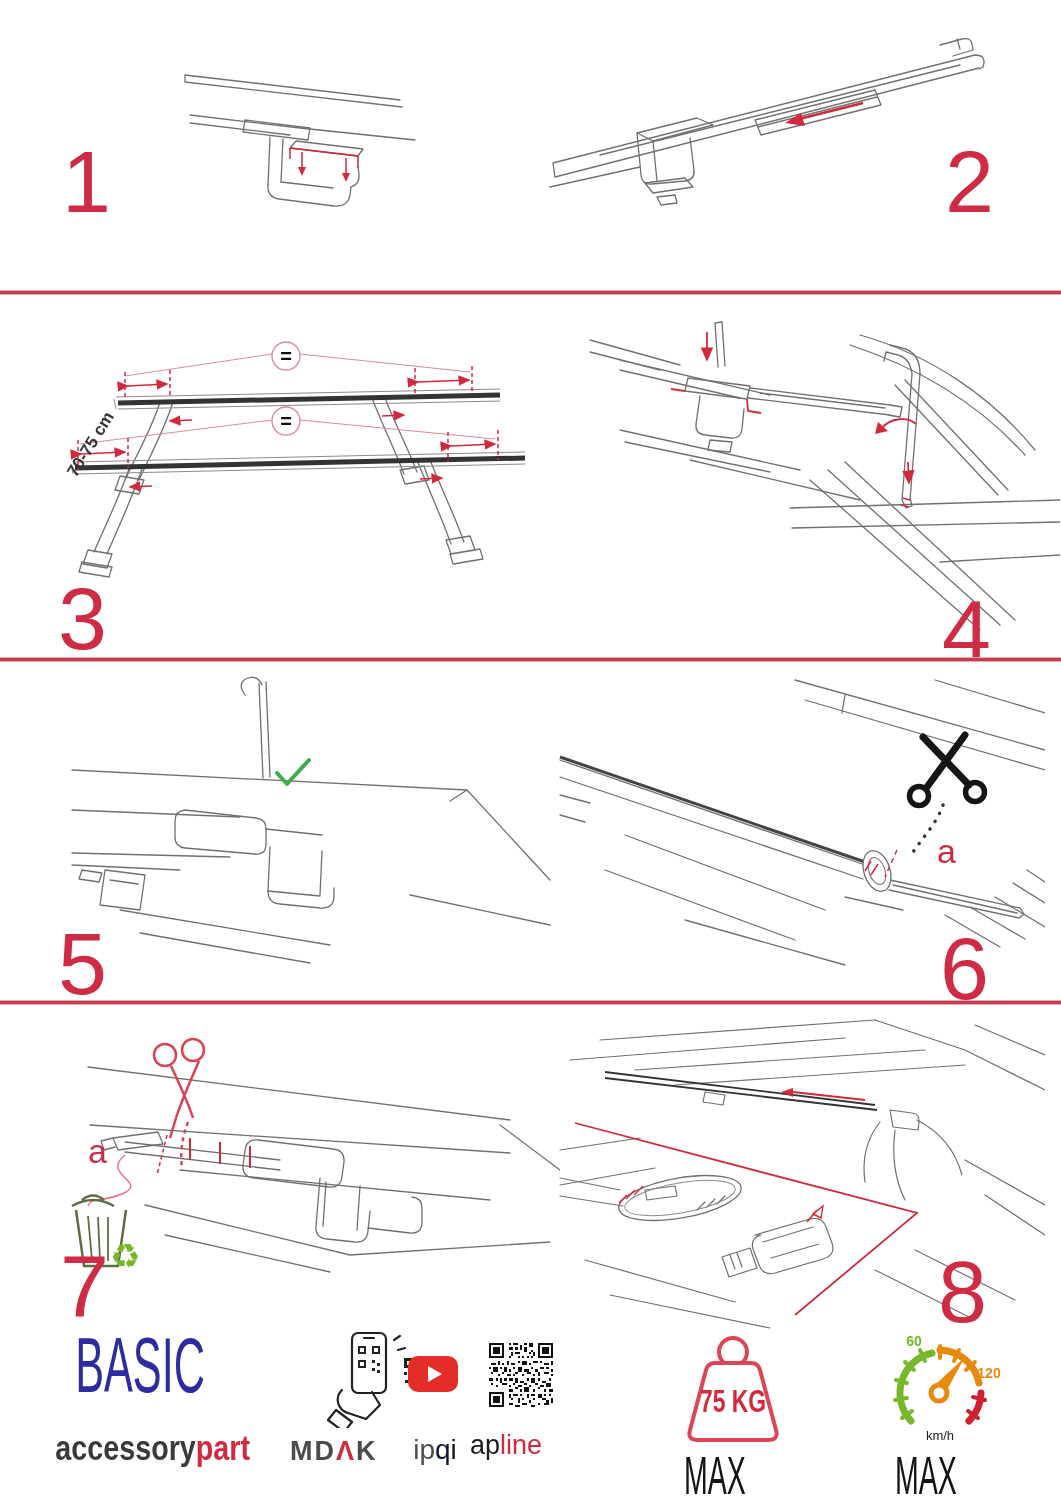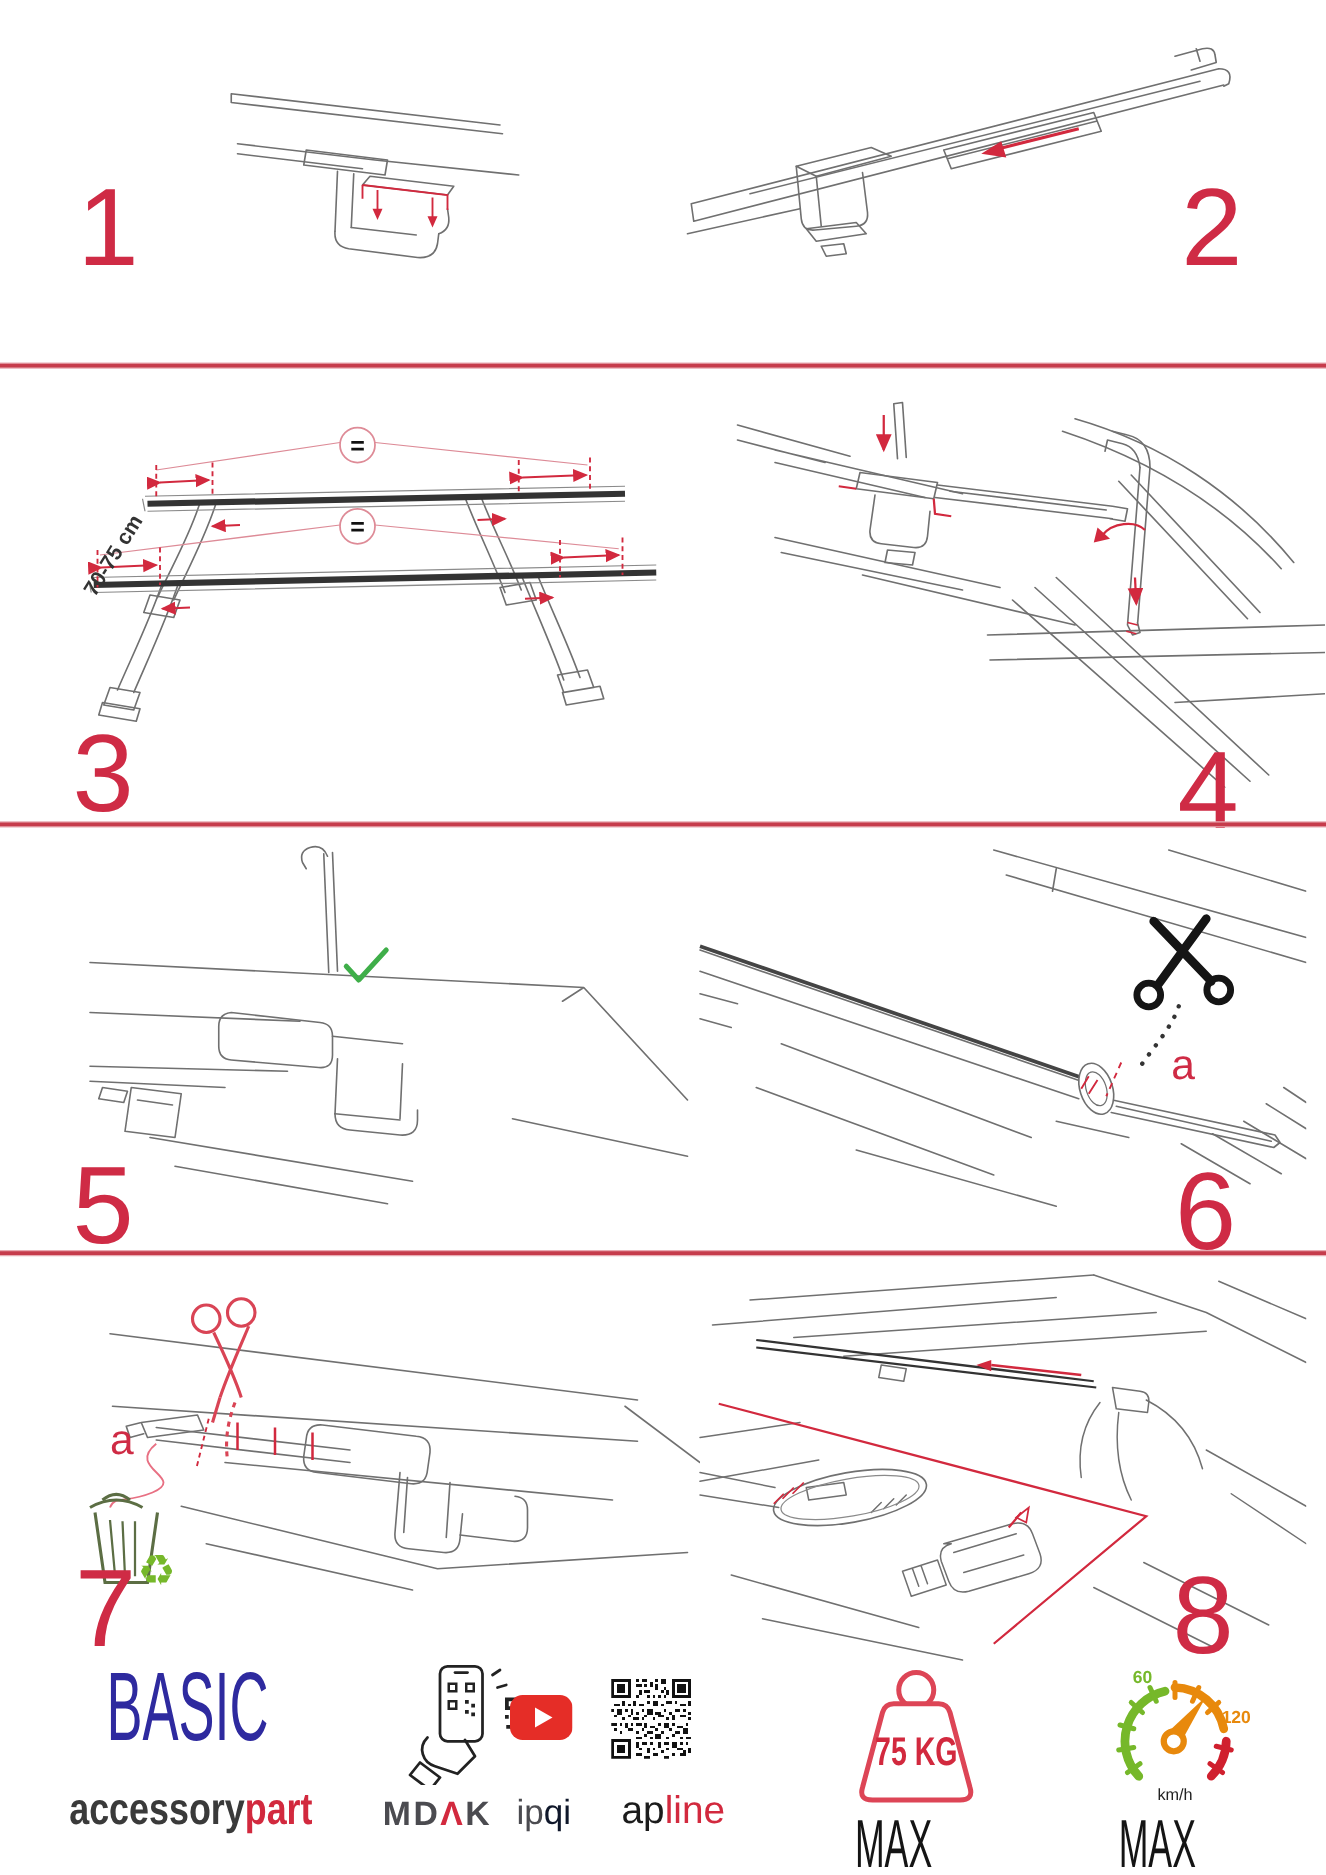--- a/index.html
+++ b/index.html
@@ -5,35 +5,35 @@
   html,body{margin:0;padding:0;background:#e8e8e8;}
   .page{position:relative;width:1061px;height:1500px;margin:0 auto;background:#ffffff;
         font-family:"Liberation Sans",sans-serif;overflow:hidden;}
   .divider{position:absolute;left:0;width:1061px;height:3px;background:#c63c4c;
            box-shadow:0 1px 0 #e8aab2,0 -1px 0 #e8aab2;}
   .step-num{position:absolute;color:#cf2b45;font-size:88px;font-weight:500;line-height:1;
             letter-spacing:-2px;}
   .panel-svg{position:absolute;}
   .lbl-a{fill:#cf2b45;font-size:34px;font-family:"Liberation Sans",sans-serif;}
   
-  .basic-logo{position:absolute;left:50px;top:1336px;width:200px;text-align:center;
+  .basic-logo{position:absolute;left:50px;top:1336px;width:200px;
               color:#2e2a9f;font-size:60px;font-weight:500;line-height:1;}
   .basic-logo span{display:inline-block;transform:scale(0.72,1.3);transform-origin:center;}
   .accpart{position:absolute;left:30px;top:1430px;width:245px;text-align:center;
            font-size:35px;font-weight:600;line-height:1;white-space:nowrap;}
   .accpart .inner{display:inline-block;transform:scale(0.82,1.02);transform-origin:center;}
   .accpart .dark{color:#3a3a3a;}
   .accpart .red{color:#d2293e;}
-  .mdak{position:absolute;left:290px;top:1438px;width:120px;text-align:center;font-size:27px;
+  .mdak{position:absolute;left:290px;top:1438px;width:120px;font-size:27px;
         font-weight:700;letter-spacing:2px;color:#4b4b50;line-height:1;}
   .mdak .red{color:#d2293e;}
   .ipqi{position:absolute;left:405px;top:1436px;width:60px;text-align:center;font-size:28px;
         font-weight:500;color:#4b4b50;line-height:1;}
   .ipqi .red{color:#0f172a;}
-  .apline{position:absolute;left:470px;top:1432px;width:110px;text-align:right;font-size:31px;
+  .apline{position:absolute;left:470px;top:1432px;width:110px;text-align:left;font-size:27px;
           font-weight:500;color:#1c1c1c;line-height:1;}
   .apline .red{color:#d2293e;}
   .max-label{position:absolute;text-align:left;color:#141414;font-size:46px;font-weight:500;
              line-height:1;}
   .max-label span{display:inline-block;transform:scale(0.62,1.18);transform-origin:center;}
 </style>
 </head>
 <body>
 
 <div class="page">

